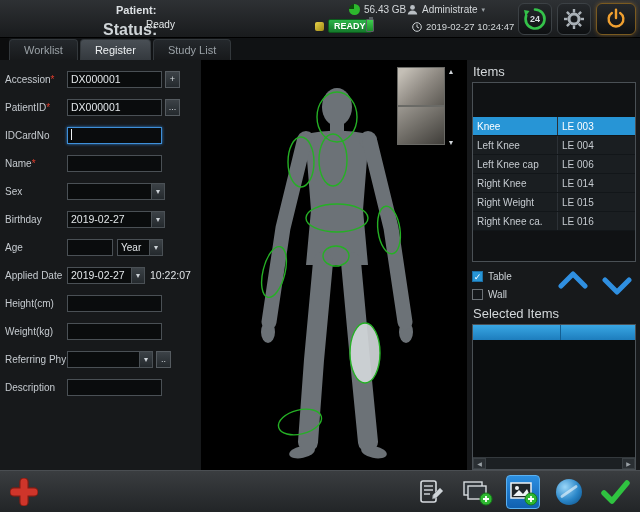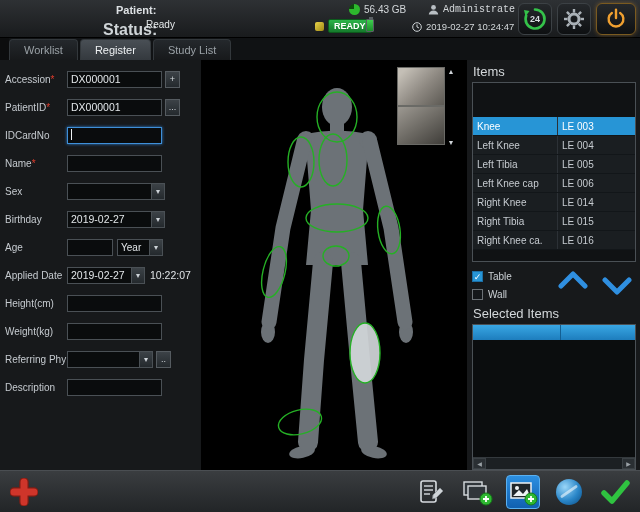--- a/index.html
+++ b/index.html
@@ -115,21 +115,21 @@
   <div class="topbar">
     <span class="t-patient">Patient:</span>
     <span class="t-status-l">Status:</span>
     <span class="t-status-v">Ready</span>
 
     <div class="top-item" style="left:349px; top:4px;">
       <span class="pie-icon"></span>
       <span>56.43 GB</span>
     </div>
 
-    <div class="top-item" style="left:428px; top:4px;font-family:Liberation Mono, monospace;">
+    <div class="top-item" style="left:407px; top:4px;">
       <svg width="11" height="11" viewBox="0 0 11 11">
         <circle cx="5.5" cy="3.4" r="2.4" fill="#b9bfc4"></circle>
         <path d="M0.8,10.5 a4.7,4 0 0 1 9.4,0 z" fill="#b9bfc4"></path>
       </svg>
       <span>Administrate</span>
       <span class="caret-sm">▾</span>
     </div>
 
     <div class="top-item" style="left:315px; top:19px;">
       <span class="tool-icon"></span>
@@ -312,33 +312,29 @@
     <div class="items-list">
       <div class="item-row selected">
         <span class="item-name">Knee</span>
         <span class="item-code">LE 003</span>
       </div>
       <div class="item-row">
         <span class="item-name">Left Knee</span>
         <span class="item-code">LE 004</span>
       </div>
       <div class="item-row">
-        <span class="item-name">Left Tibia</span>
-        <span class="item-code">LE 005</span>
-      </div>
-      <div class="item-row">
         <span class="item-name">Left Knee cap</span>
         <span class="item-code">LE 006</span>
       </div>
       <div class="item-row">
         <span class="item-name">Right Knee</span>
         <span class="item-code">LE 014</span>
       </div>
       <div class="item-row">
-        <span class="item-name">Right Tibia</span>
+        <span class="item-name">Right Weight</span>
         <span class="item-code">LE 015</span>
       </div>
       <div class="item-row">
         <span class="item-name">Right Knee ca.</span>
         <span class="item-code">LE 016</span>
       </div>
     </div>
 
     <div class="list-controls">
       <div class="cb-row">

